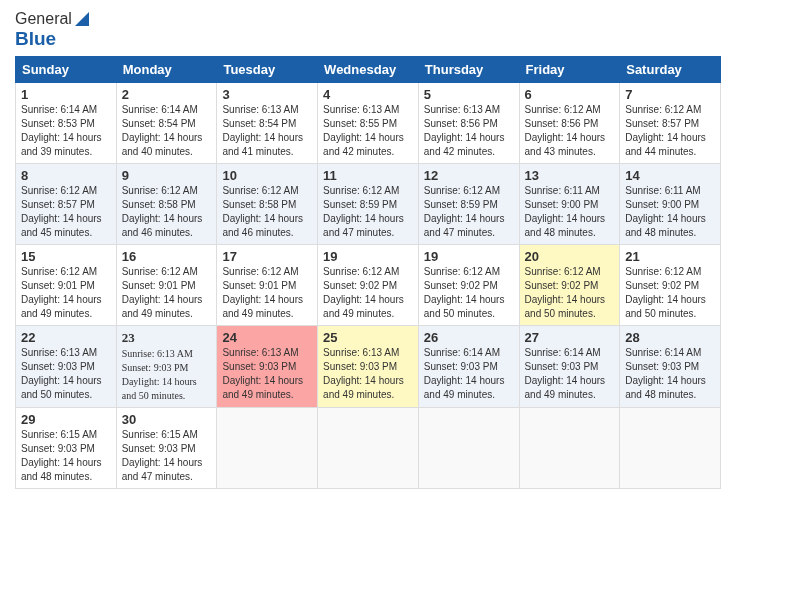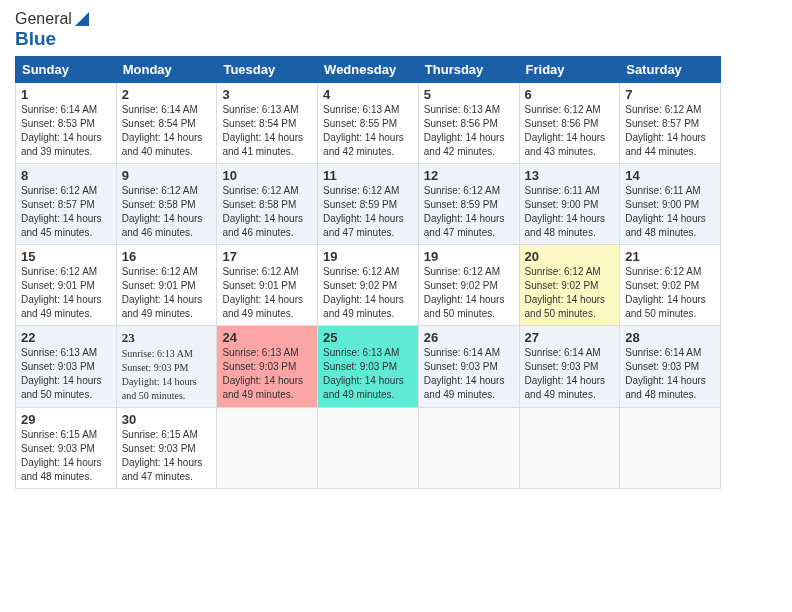--- a/index.html
+++ b/index.html
@@ -214,21 +214,21 @@
             <div class="day-info">Sunrise: 6:13 AM<br>Sunset: 9:03 PM<br>Daylight: 14 hours and 50 minutes.</div>
           </td>
           <td style="background: rgb(238, 242, 249); font-family: Liberation Serif, serif;">
             <span class="day-number">23</span>
             <div class="day-info">Sunrise: 6:13 AM<br>Sunset: 9:03 PM<br>Daylight: 14 hours and 50 minutes.</div>
           </td>
           <td style="background: #fca5a5;">
             <span class="day-number">24</span>
             <div class="day-info">Sunrise: 6:13 AM<br>Sunset: 9:03 PM<br>Daylight: 14 hours and 49 minutes.</div>
           </td>
-          <td style="background: #5eead4;">
+          <td style="background: #fef9c3;">
             <span class="day-number">25</span>
             <div class="day-info">Sunrise: 6:13 AM<br>Sunset: 9:03 PM<br>Daylight: 14 hours and 49 minutes.</div>
           </td>
           <td style="background: rgb(238, 242, 249);">
             <span class="day-number">26</span>
             <div class="day-info">Sunrise: 6:14 AM<br>Sunset: 9:03 PM<br>Daylight: 14 hours and 49 minutes.</div>
           </td>
           <td style="background: rgb(238, 242, 249);">
             <span class="day-number">27</span>
             <div class="day-info">Sunrise: 6:14 AM<br>Sunset: 9:03 PM<br>Daylight: 14 hours and 49 minutes.</div>

